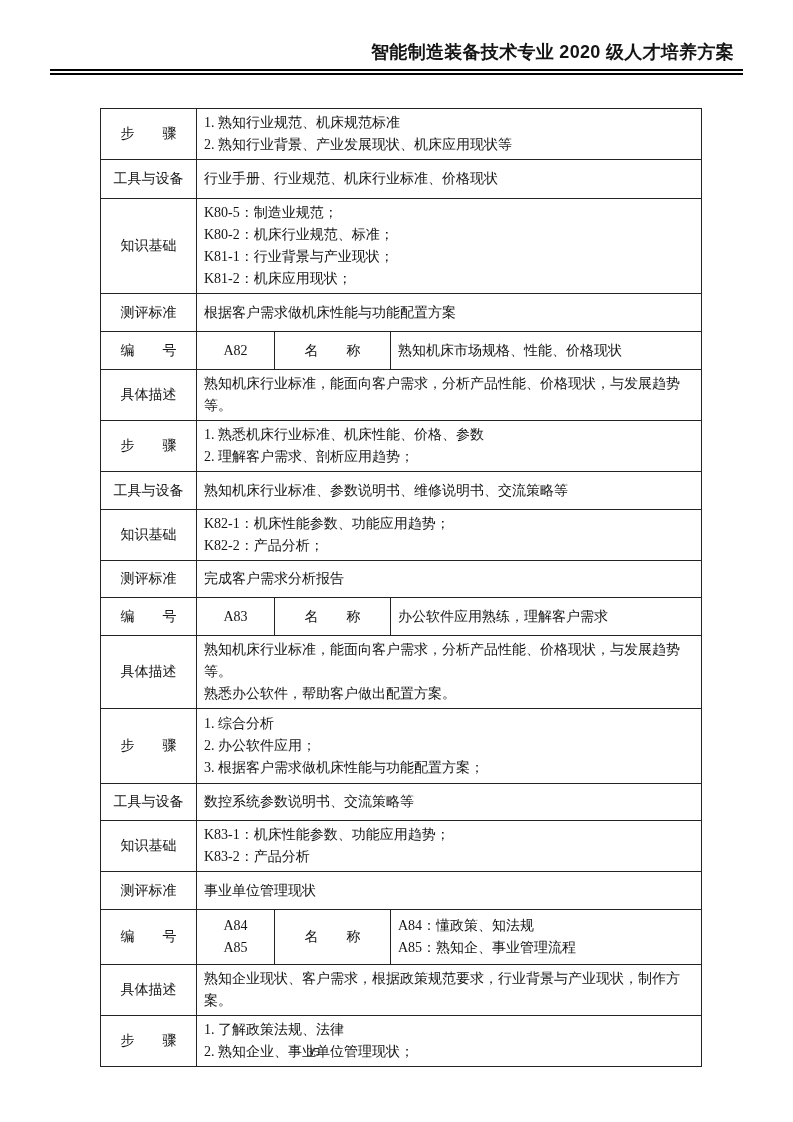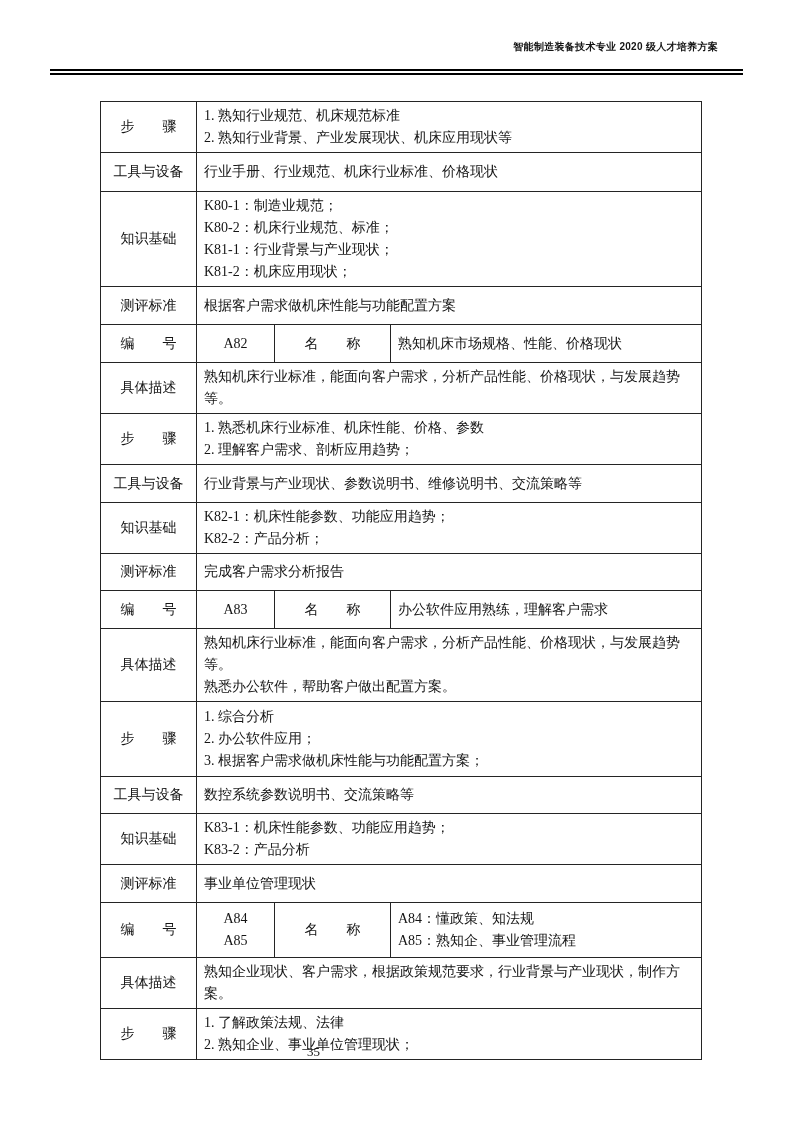--- a/index.html
+++ b/index.html
@@ -3,31 +3,31 @@
 <meta charset="utf-8">
 <style>
   html,body{margin:0;padding:0;}
   body{
     width:793px;height:1122px;
     background:#ffffff;color:#141414;
     font-family:"Liberation Serif","DejaVu Serif",serif;
     position:relative;overflow:hidden;
   }
   .page-title{
-    position:absolute;top:40px;right:75px;
+    position:absolute;top:40px;right:59px;
     font-family:"Liberation Sans","DejaVu Sans",sans-serif;
-    font-weight:bold;font-size:10px;letter-spacing:0.3px;
+    font-weight:bold;font-size:18px;letter-spacing:0.3px;
     white-space:nowrap;
   }
   .header-rule{
     position:absolute;top:69px;left:50px;width:693px;height:2px;
     border-top:2.2px solid #000;border-bottom:2.2px solid #000;
   }
   table.task-table{
-    position:absolute;top:101px;left:100px;width:601px;
+    position:absolute;top:108px;left:100px;width:601px;
     border-collapse:collapse;table-layout:fixed;
   }
   table.task-table td{
     border:1.5px solid #242424;
     vertical-align:middle;
     font-size:14px;
     overflow:hidden;
   }
   td.lbl{text-align:center;padding:2px 2px;}
   td.ct{
@@ -58,21 +58,21 @@
       <td class="lbl">步　　骤</td>
       <td class="ct" colspan="3">1. 熟知行业规范、机床规范标准
 2. 熟知行业背景、产业发展现状、机床应用现状等</td>
     </tr>
     <tr style="height:39px">
       <td class="lbl">工具与设备</td>
       <td class="ct" colspan="3">行业手册、行业规范、机床行业标准、价格现状</td>
     </tr>
     <tr style="height:92px">
       <td class="lbl">知识基础</td>
-      <td class="ct" colspan="3">K80-1：制造业规范；
+      <td class="ct" colspan="3">K80-5：制造业规范；
 K80-2：机床行业规范、标准；
 K81-1：行业背景与产业现状；
 K81-2：机床应用现状；</td>
     </tr>
     <tr style="height:38px">
       <td class="lbl">测评标准</td>
       <td class="ct" colspan="3">根据客户需求做机床性能与功能配置方案</td>
     </tr>
     <tr style="height:38px">
       <td class="lbl">编　　号</td>
@@ -84,21 +84,21 @@
       <td class="lbl">具体描述</td>
       <td class="ct" colspan="3">熟知机床行业标准，能面向客户需求，分析产品性能、价格现状，与发展趋势等。</td>
     </tr>
     <tr style="height:48px">
       <td class="lbl">步　　骤</td>
       <td class="ct" colspan="3">1. 熟悉机床行业标准、机床性能、价格、参数
 2. 理解客户需求、剖析应用趋势；</td>
     </tr>
     <tr style="height:38px">
       <td class="lbl">工具与设备</td>
-      <td class="ct" colspan="3">行业背景与产业现状、参数说明书、维修说明书、交流策略等</td>
+      <td class="ct" colspan="3">熟知机床行业标准、参数说明书、维修说明书、交流策略等</td>
     </tr>
     <tr style="height:50px">
       <td class="lbl">知识基础</td>
       <td class="ct" colspan="3">K82-1：机床性能参数、功能应用趋势；
 K82-2：产品分析；</td>
     </tr>
     <tr style="height:37px">
       <td class="lbl">测评标准</td>
       <td class="ct" colspan="3">完成客户需求分析报告</td>
     </tr>

